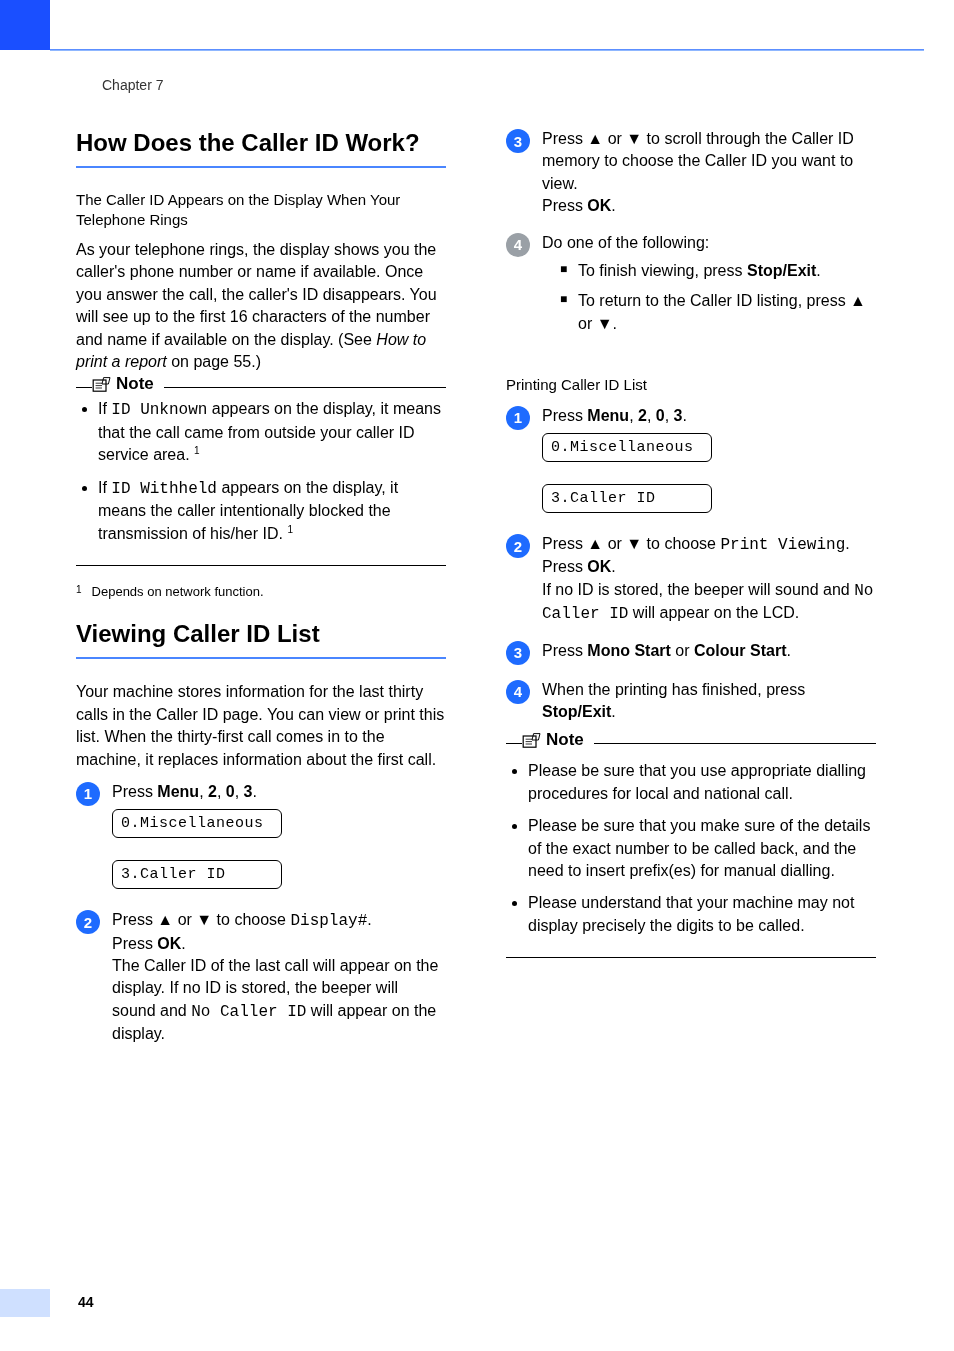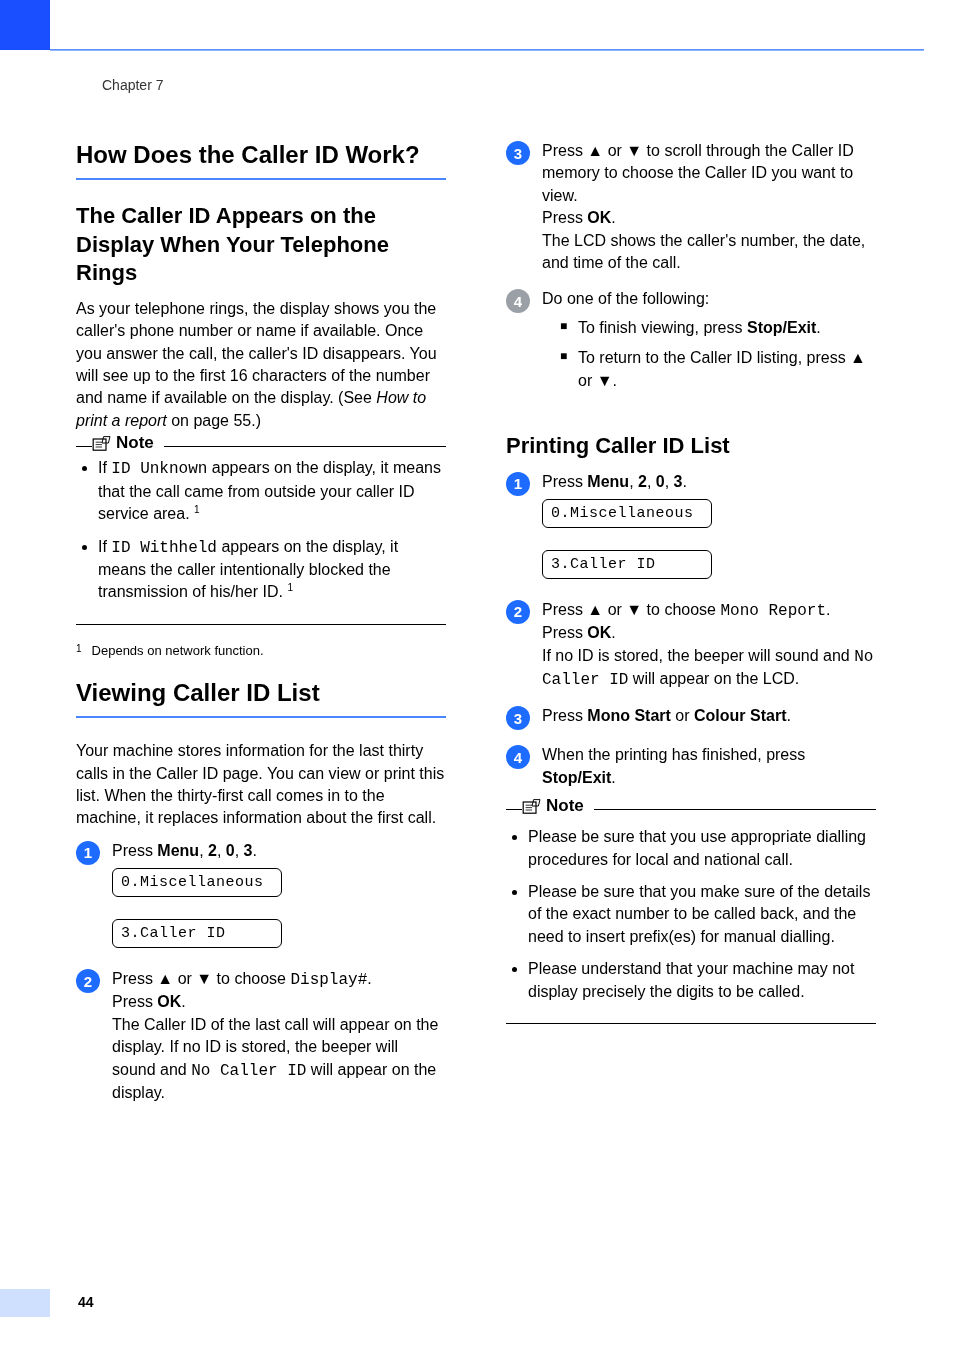--- a/index.html
+++ b/index.html
@@ -4,25 +4,25 @@
 <style>
   * { box-sizing: border-box; margin: 0; padding: 0; }
   html, body { width: 954px; height: 1351px; background: #fff; font-family: Arial, Helvetica, sans-serif; color: #000; }
   .page { position: relative; width: 954px; height: 1016px; }
   .blue-tab { position: absolute; left: 0; top: 0; width: 50px; height: 50px; background: #1a4fff; }
   .blue-rule { position: absolute; left: 50px; top: 49px; width: 874px; height: 2px; background: #8fb7ff; border-top: 1px solid #5c8fff; }
   .blue-footer { position: absolute; left: 0; top: 1289px; width: 50px; height: 28px; background: #cfe0ff; }
   .chapter { position: absolute; left: 102px; top: 77px; font-size: 14px; color: #333; }
   .pagenum { position: absolute; left: 78px; top: 1294px; font-size: 14px; font-weight: bold; }
   .content { position: absolute; left: 76px; top: 128px; width: 800px; }
-  .cols { display: flex; gap: 60px; margin-top: 12px; }
+  .cols { display: flex; gap: 60px; }
   .col { width: 378px; }
   h2.section-title { font-size: 24px; font-weight: bold; margin-bottom: 8px; line-height: 1.25; }
   .blue-underline { border-bottom: 2px solid #4a86ff; height: 0; margin-bottom: 22px; }
-  h3.subhead { font-size: 22px; font-weight: bold; margin-bottom: 10px; line-height: 1.3; }
+  h3.subhead { font-size: 15px; font-weight: normal; margin-bottom: 10px; line-height: 1.3; }
   p.body, .body { font-size: 16px; line-height: 1.4; margin-bottom: 10px; }
   .italic { font-style: italic; }
   .bold { font-weight: bold; }
   .mono { font-family: "Courier New", monospace; text-align: right; }
   .sup { font-size: 10px; vertical-align: super; }
   .note-block { border-top: 1px solid #000; border-bottom: 1px solid #000; padding-top: 10px; padding-bottom: 10px; position: relative; margin-bottom: 18px; margin-top: 14px; }
   .note-label { position: absolute; top: -14px; left: 16px; background: #fff; padding-right: 10px; font-weight: bold; font-size: 17px; display: flex; align-items: center; gap: 4px; }
   .note-icon { width: 20px; height: 16px; }
   .note-block ul { list-style: disc; padding-left: 22px; }
   .note-block ul li { font-size: 16px; line-height: 1.4; margin-bottom: 10px; }
@@ -111,21 +111,20 @@
           </div>
         </div>
       </div>
 
       <div class="col">
         <div class="step">
           <div class="step-num bg-blue">3</div>
           <div class="step-body">
             <span>Press </span><span class="arrow">▲</span><span> or </span><span class="arrow">▼</span><span> to scroll through the Caller ID memory to choose the Caller ID you want to view.</span><br>
             <span>Press </span><span class="bold">OK</span><span>.</span><br>
-            <span>The LCD shows the caller's number, the date, and time of the call.</span>
           </div>
         </div>
 
         <div class="step">
           <div class="step-num bg-grey">4</div>
           <div class="step-body">
             <span>Do one of the following:</span>
             <ul class="sublist">
               <li>
                 <span>To finish viewing, press </span><span class="bold">Stop/Exit</span><span>.</span>
@@ -146,21 +145,21 @@
             <span>Press </span><span class="bold">Menu</span><span>, </span><span class="bold">2</span><span>, </span><span class="bold">0</span><span>, </span><span class="bold">3</span><span>.</span>
             <div><span class="lcd">0.Miscellaneous</span></div>
             <div style="height:10px"></div>
             <div><span class="lcd">3.Caller ID</span></div>
           </div>
         </div>
 
         <div class="step">
           <div class="step-num bg-blue">2</div>
           <div class="step-body">
-            <span>Press </span><span class="arrow">▲</span><span> or </span><span class="arrow">▼</span><span> to choose </span><span class="mono">Mono Report</span><span>.</span><br>
+            <span>Press </span><span class="arrow">▲</span><span> or </span><span class="arrow">▼</span><span> to choose </span><span class="mono">Print Viewing</span><span>.</span><br>
             <span>Press </span><span class="bold">OK</span><span>.</span><br>
             <span>If no ID is stored, the beeper will sound and </span><span class="mono">No Caller ID</span><span> will appear on the LCD.</span>
           </div>
         </div>
 
         <div class="step">
           <div class="step-num bg-blue">3</div>
           <div class="step-body">
             <span>Press </span><span class="bold">Mono Start</span><span> or </span><span class="bold">Colour Start</span><span>.</span>
           </div>

